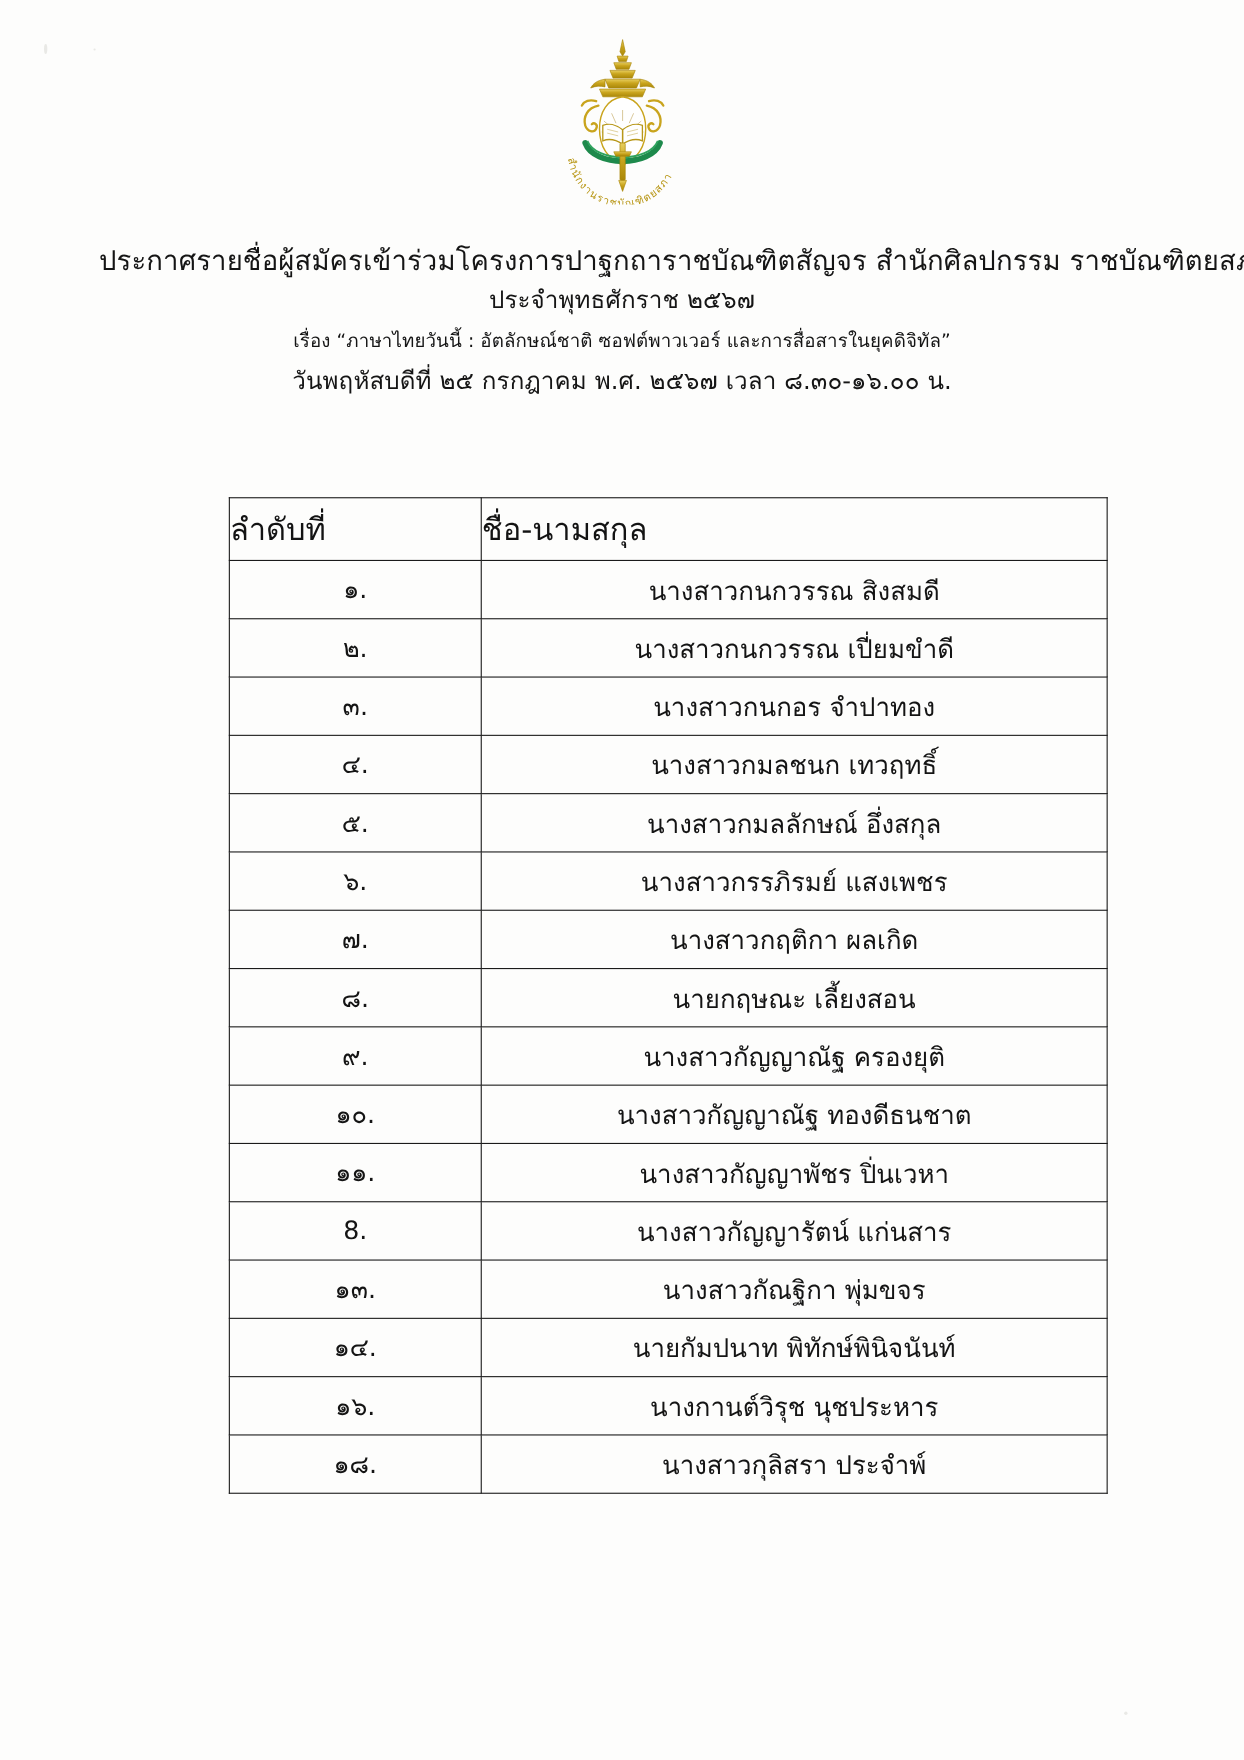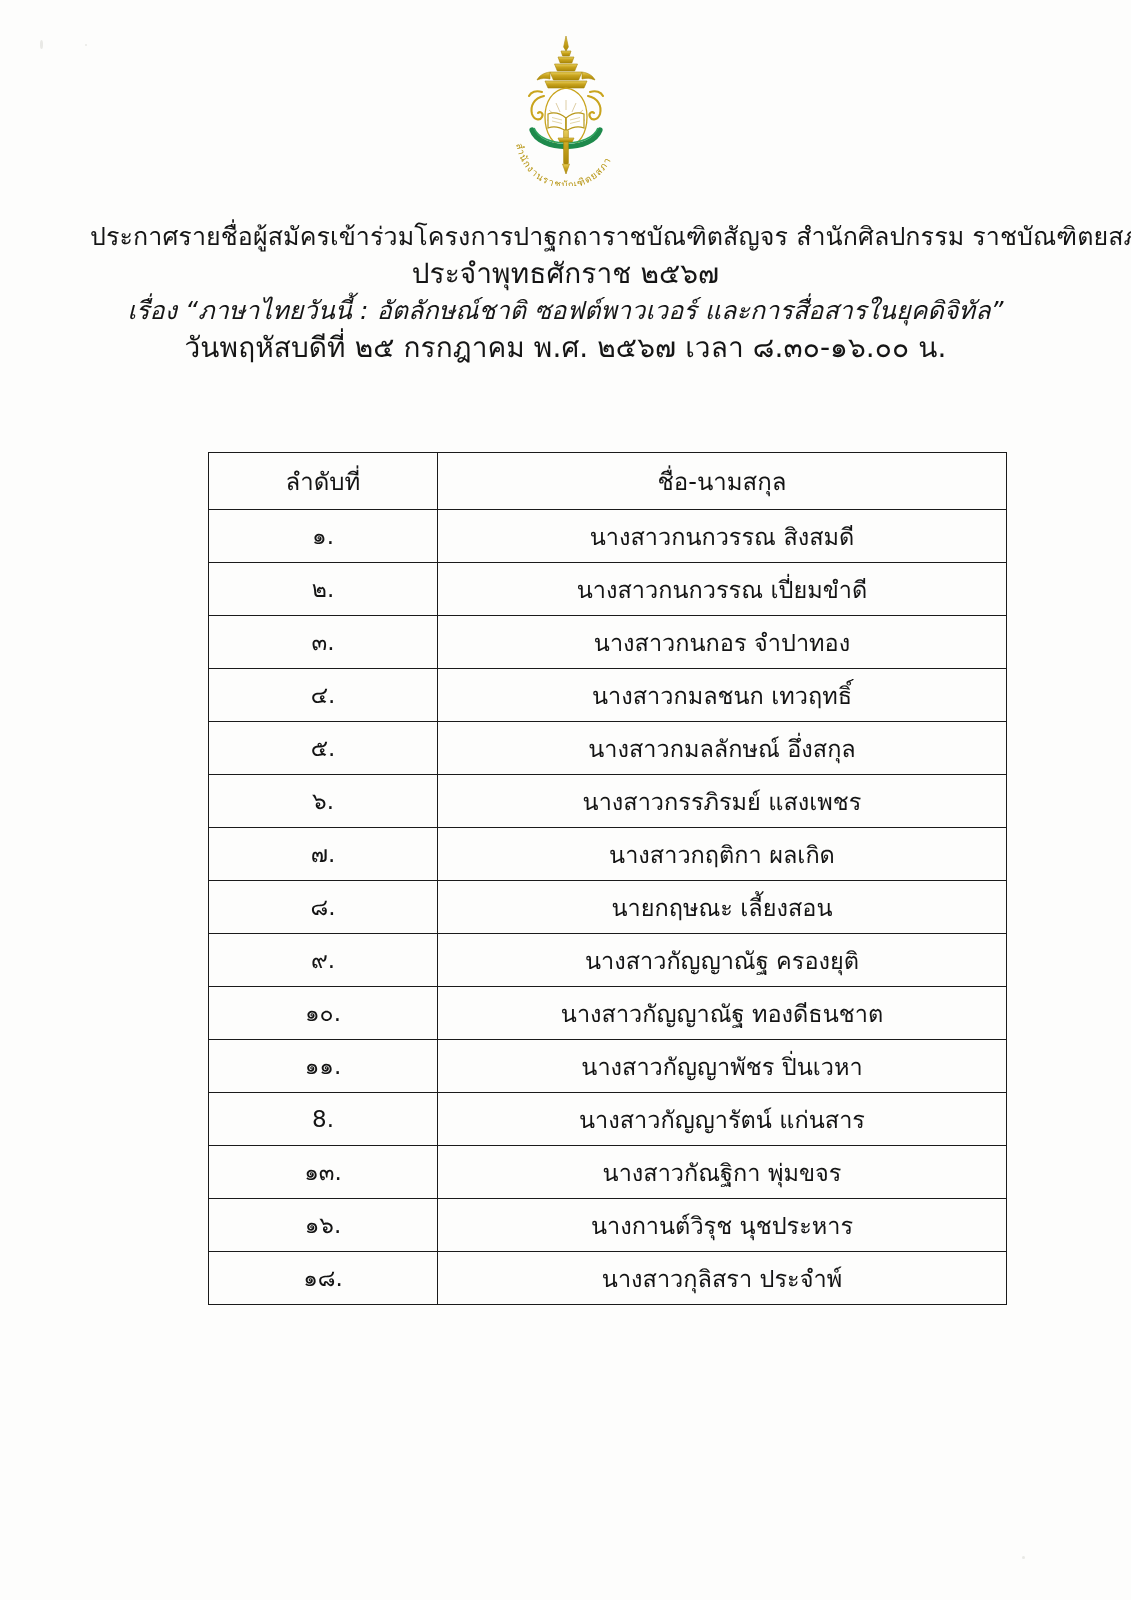--- a/index.html
+++ b/index.html
@@ -45,28 +45,28 @@
 
   
   .headings {
     position: absolute;
     left: 90px;
     right: 90px;
     top: 218px;
     text-align: center;
   }
   .hline {
-    font-size: 28px;
+    font-size: 22px;
     line-height: 37px;
     color: #151515;
     white-space: nowrap;
     letter-spacing: .1px;
   }
   .hline.l1 { font-size: 25px; }
-  .hline.l3 { font-size: 25px; font-style: italic; }
+  .hline.l3 { font-size: 17px; }
 
   
   table.roster {
     position: absolute;
     left: 208px;
     top: 452px;
     width: 798px;
     border-collapse: collapse;
     table-layout: fixed;
   }
@@ -75,22 +75,22 @@
 
   table.roster th,
   table.roster td {
     border: 1.6px solid #1b1b1b;
     padding: 0;
     vertical-align: middle;
   }
   table.roster thead th {
     height: 56px;
     font-weight: normal;
-    font-size: 24px;
-    text-align: center;
+    font-size: 28px;
+    text-align: left;
     color: #131313;
   }
   table.roster tbody td {
     height: 52px;
   }
   .cell-no {
     text-align: center;
     font-size: 23px;
     color: #141414;
   }
@@ -247,20 +247,24 @@
         </tr>
         <tr>
           <td class="cell-no">8.</td>
           <td class="cell-name">นางสาวกัญญารัตน์  แก่นสาร</td>
         </tr>
         <tr>
           <td class="cell-no">๑๓.</td>
           <td class="cell-name">นางสาวกัณฐิกา  พุ่มขจร</td>
         </tr>
         <tr>
+          <td class="cell-no">๑๔.</td>
+          <td class="cell-name">นายกัมปนาท  พิทักษ์พินิจนันท์</td>
+        </tr>
+        <tr>
           <td class="cell-no">๑๖.</td>
           <td class="cell-name">นางกานต์วิรุช  นุชประหาร</td>
         </tr>
         <tr>
           <td class="cell-no">๑๘.</td>
           <td class="cell-name">นางสาวกุลิสรา  ประจำพ์</td>
         </tr>
       </tbody>
   </table>
 

